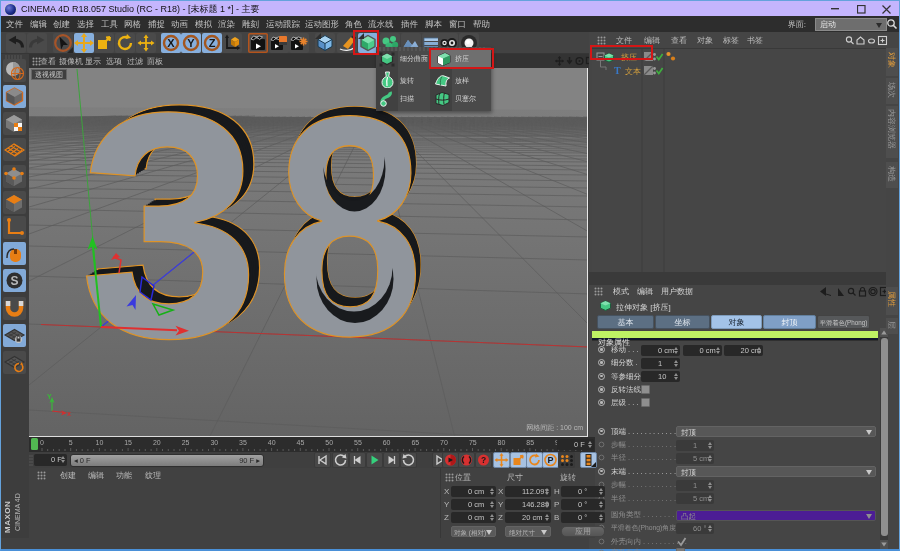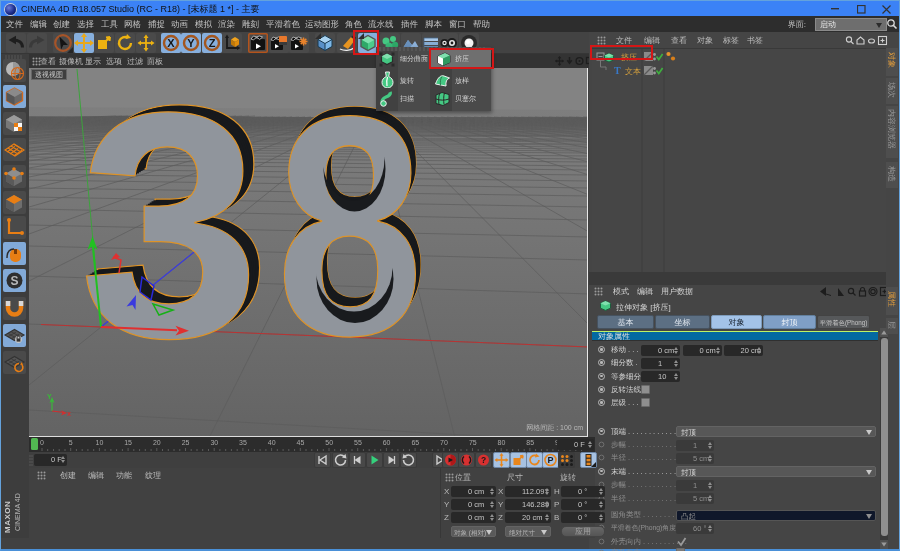--- a/index.html
+++ b/index.html
@@ -1,19 +1,19 @@
 <!DOCTYPE html>
 <html><head><meta charset="utf-8">
 <style>
 *{margin:0;padding:0;box-sizing:border-box}
 html,body{width:900px;height:551px;overflow:hidden;font-family:"Liberation Sans",sans-serif;background:#414141}
 .abs{position:absolute}
 #win{position:relative;width:900px;height:551px;background:#414141;border-left:1px solid #64a2dc;border-right:1px solid #64a2dc;border-bottom:2px solid #4a90d8}
 
-#title{position:absolute;left:0;top:0;width:898px;height:16px;background:#3b82f6;border-top:1px solid #64a2dc;color:#111;font-size:9px;line-height:16px}
+#title{position:absolute;left:0;top:0;width:898px;height:16px;background:#c4b5fd;border-top:1px solid #64a2dc;color:#111;font-size:9px;line-height:16px}
 #title .logo{position:absolute;left:4px;top:3px;width:11px;height:11px;border-radius:50%;background:radial-gradient(circle at 35% 35%,#6d7bd8 0%,#1b2c8a 55%,#0a1040 100%);box-shadow:0 0 0 1px #cfcfcf}
 #title .txt{position:absolute;left:20px;top:0px}
 
 #menubar{position:absolute;left:0;top:16px;width:898px;height:16px;background:#2d2d2d;color:#c3c3c3;font-size:8.5px}
 #menubar span.m{position:absolute;top:3px}
 #iface{position:absolute;top:2.5px;right:93px;color:#c3c3c3;font-size:8px}
 #ifacedd{position:absolute;top:1.5px;right:12px;width:72px;height:13px;background:#6e6e6e;border:1px solid #8a8a8a;color:#e8e8e8;font-size:8px;line-height:11px;padding-left:4px}
 #ifacedd:after{content:"";position:absolute;right:4px;top:4px;border:3.5px solid transparent;border-top:5px solid #2c2c2c}
 
 #toolbar{position:absolute;left:0;top:32px;width:898px;height:22px;background:#434343;border-bottom:1px solid #363636}
@@ -35,27 +35,27 @@
 
 .digit{position:absolute;font-weight:bold;color:#90959c;line-height:1}
 
 #rpanel{position:absolute;left:588px;top:32px;width:310px;height:517px;background:#454545}
 #om-menu{position:absolute;left:3px;top:1px;width:294px;height:14px;color:#bdbdbd;font-size:8px}
 #om-menu span{position:absolute;top:2px}
 #om{position:absolute;left:3px;top:16px;width:294px;height:224px;background:#464646;border-top:1px solid #393939}
 .otxt{color:#d29e3c;font-size:8px;position:absolute}
 #am-sep{position:absolute;left:0px;top:240px;width:297px;height:13px;background:#3a3a3a}
 #am{position:absolute;left:3px;top:253px;width:294px;height:264px;font-size:8px;color:#d4d4d4}
-.sechdr{position:absolute;left:0;width:286px;height:10px;background:#0369a1;color:#dedede;font-size:8px;line-height:10px;padding-left:6px;border-top:1px solid #bef264;border-bottom:1px solid #303030}
+.sechdr{position:absolute;left:0;width:286px;height:10px;background:#0f172a;color:#dedede;font-size:8px;line-height:10px;padding-left:6px;border-top:7px solid #bef264;border-bottom:1px solid #303030}
 .inp{position:absolute;height:11px;background:#282828;border-radius:2px;color:#c6c6c6;font-size:7.5px;line-height:11px;padding-left:17px}
 .inp.dis{background:#3a3a3a;color:#8f8f8f}
 .spin:after{content:"";position:absolute;right:2px;top:2px;border:2.5px solid transparent;border-top:3.5px solid #909090;margin-top:4px}
 .spin:before{content:"";position:absolute;right:2px;top:0px;border:2.5px solid transparent;border-bottom:3.5px solid #909090}
 .ddown{position:absolute;height:11px;background:#575757;border-radius:2px;color:#d8d8d8;font-size:7.5px;line-height:11px;padding-left:4px;border:1px solid #636363}
-.ddown.dis{background:#0f172a;color:#8f8f8f;border-color:#555}
+.ddown.dis{background:#4c1d95;color:#8f8f8f;border-color:#555}
 .ddown:after{content:"";position:absolute;right:3px;top:3px;border:3.5px solid transparent;border-top:5px solid #c9c9c9}
 .ddown.dis:after{border-top-color:#8f8f8f}
 .chk{position:absolute;width:9px;height:9px;background:#8f8f8f;border:1px solid #6a6a6a;border-radius:1px}
 .keyc{position:absolute;width:7px;height:7px;border:1.2px solid #b9b9b9;border-radius:50%}
 .keyc.dim{border-color:#7a7a7a;transform:scale(.8)}
 .keyc.fill:after{content:"";position:absolute;left:1.4px;top:1.4px;width:2.6px;height:2.6px;border-radius:50%;background:#b9b9b9}
 .amlbl{position:absolute;white-space:nowrap;letter-spacing:0px;font-size:7.5px}
 .amlbl.dim{color:#909090}
 
 .vtab{position:absolute;width:12px;color:#9a9a9a;font-size:8px;background:#4e4e4e}
@@ -97,21 +97,21 @@
       <span class="m" style="left:29px">编辑</span>
       <span class="m" style="left:52px">创建</span>
       <span class="m" style="left:76px">选择</span>
       <span class="m" style="left:100px">工具</span>
       <span class="m" style="left:123px">网格</span>
       <span class="m" style="left:147px">捕捉</span>
       <span class="m" style="left:170px">动画</span>
       <span class="m" style="left:194px">模拟</span>
       <span class="m" style="left:217px">渲染</span>
       <span class="m" style="left:241px">雕刻</span>
-      <span class="m" style="left:265px">平滑着色</span>
+      <span class="m" style="left:265px">运动跟踪</span>
       <span class="m" style="left:304px">运动图形</span>
       <span class="m" style="left:344px">角色</span>
       <span class="m" style="left:367px">流水线</span>
       <span class="m" style="left:400px">插件</span>
       <span class="m" style="left:424px">脚本</span>
       <span class="m" style="left:448px">窗口</span>
       <span class="m" style="left:472px">帮助</span>
 <span id="iface">界面:</span>
 <span id="ifacedd">启动</span>
 <svg class="abs" style="right:1px;top:2px" width="12" height="12">
@@ -750,20 +750,24 @@
           <circle cx="3" cy="1" r=".8"></circle>
           <circle cx="1" cy="4" r=".8"></circle>
           <circle cx="3" cy="4" r=".8"></circle>
           <circle cx="1" cy="7" r=".8"></circle>
           <circle cx="3" cy="7" r=".8"></circle>
           <circle cx="1" cy="10" r=".8"></circle>
           <circle cx="3" cy="10" r=".8"></circle>
         </g>
       </svg>
 <span class="inp spin" style="left:5px;top:2px;width:33px;height:12px;position:absolute">0 F</span>
+<div class="abs" style="left:41px;top:1.5px;width:194px;height:13px;border-radius:3px;background:linear-gradient(#a2a2a2,#7c7c7c);border:1px solid #2f2f2f;color:#2a2a2a;font-size:7.5px;line-height:12px">
+        <span class="abs" style="left:3px">◂ 0 F</span>
+        <span class="abs" style="right:3px">90 F ▸</span>
+      </div>
 <span class="inp spin" style="left:240px;top:17px;width:35px;height:12px;position:absolute">90 F</span>
 <div class="pbtn2" style="left:285px"><svg width="15" height="14">
           <path d="M4 3v8M11 3l-6 4l6 4z" stroke="#cdcdcd" stroke-width="1.4" fill="none"></path>
         </svg></div>
 <div class="pbtn2" style="left:303px"><svg width="15" height="14">
           <path d="M11.5 4a5 5 0 1 0 1 3" fill="none" stroke="#cdcdcd" stroke-width="1.6"></path>
           <path d="M12.5 1l1 4.5l-4.5-1z" fill="#cdcdcd"></path>
         </svg></div>
 <div class="pbtn2" style="left:320px"><svg width="15" height="14">
           <path d="M10.5 3l-6 4l6 4z" fill="#cdcdcd"></path>

